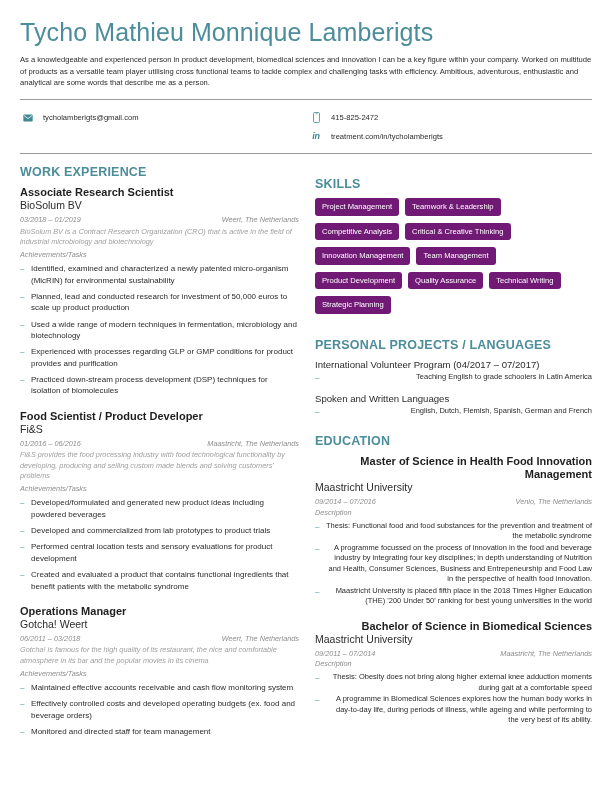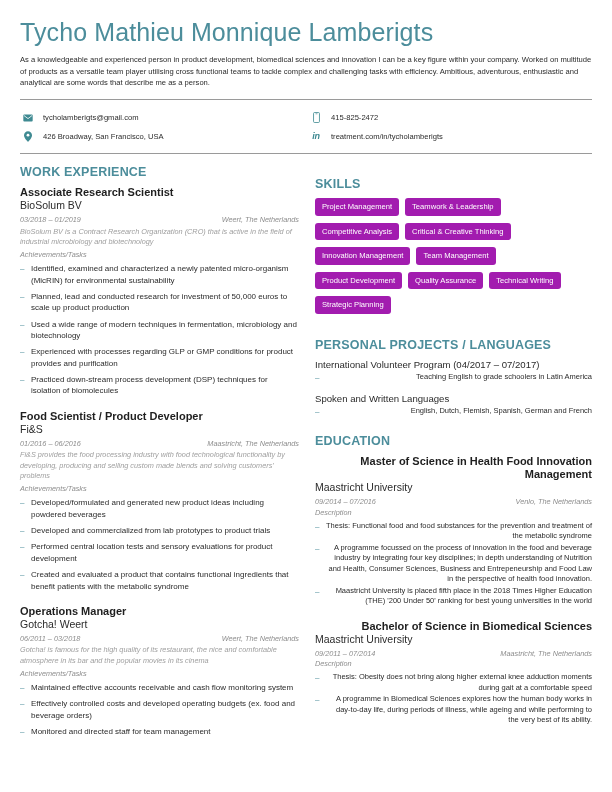--- a/index.html
+++ b/index.html
@@ -177,21 +177,21 @@
   ul.bullets.tight li { margin-bottom: 1px; }
   ul.bullets.small li { font-size: 7.5px; line-height: 1.4; text-align: right; }
 
   
   .skills {
     display: flex;
     flex-wrap: wrap;
     margin-top: 1px;
   }
   .skill-tag {
-    background: #a21caf;
+    background: #701a75;
     color: #ffffff;
     font-size: 7.6px;
     line-height: 1;
     padding: 5px 7px 5px 7px;
     border-radius: 3px;
     margin: 0 6px 7px 0;
     white-space: nowrap;
   }
 
   
@@ -227,29 +227,20 @@
   <div class="contact">
     <div class="contact-col left">
       <div class="contact-row">
         <span class="contact-icon">
           <svg width="10" height="8" viewBox="0 0 16 12" aria-hidden="true">
             <rect x="0.5" y="0.5" width="15" height="11" rx="1.5" fill="#3f8a92"></rect>
             <path d="M1.5 2 L8 7 L14.5 2" stroke="#ffffff" stroke-width="1.3" fill="none"></path>
           </svg>
         </span>
         <span class="contact-text">tycholamberigts@gmail.com</span>
-      </div>
-      <div class="contact-row">
-        <span class="contact-icon">
-          <svg width="8" height="11" viewBox="0 0 12 16" aria-hidden="true">
-            <path d="M6 0C2.7 0 0 2.7 0 6c0 4.4 6 10 6 10s6-5.6 6-10c0-3.3-2.7-6-6-6z" fill="#3f8a92"></path>
-            <circle cx="6" cy="6" r="2.1" fill="#ffffff"></circle>
-          </svg>
-        </span>
-        <span class="contact-text">426 Broadway, San Francisco, USA</span>
       </div>
     </div>
     <div class="contact-col right">
       <div class="contact-row">
         <span class="contact-icon">
           <svg width="7" height="11" viewBox="0 0 10 16" aria-hidden="true">
             <rect x="0.7" y="0.7" width="8.6" height="14.6" rx="1.6" fill="none" stroke="#3f8a92" stroke-width="1.2"></rect>
             <line x1="3.6" y1="2.6" x2="6.4" y2="2.6" stroke="#3f8a92" stroke-width="1"></line>
           </svg>
         </span>

